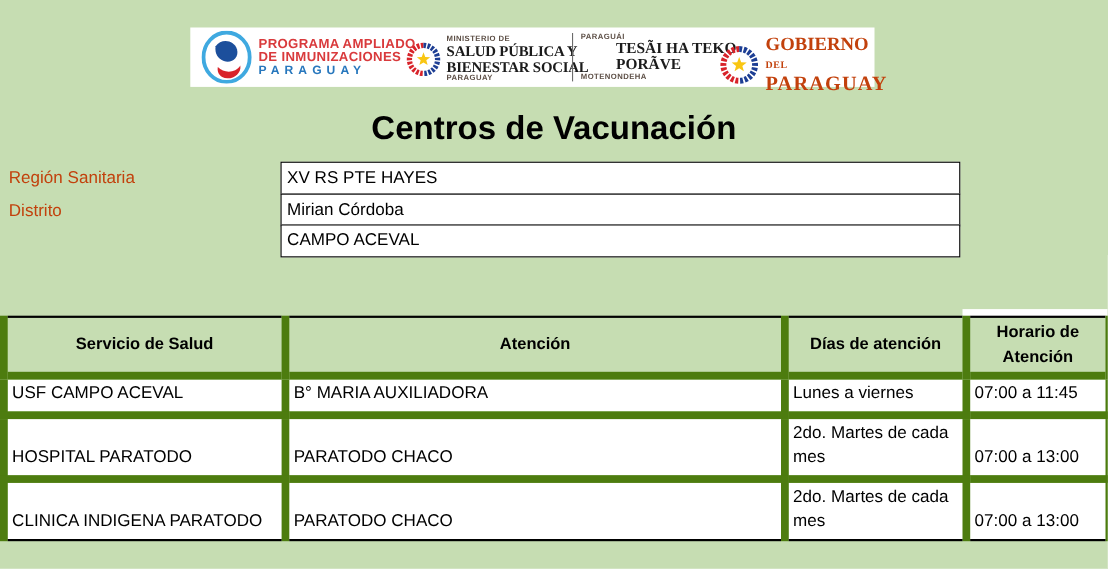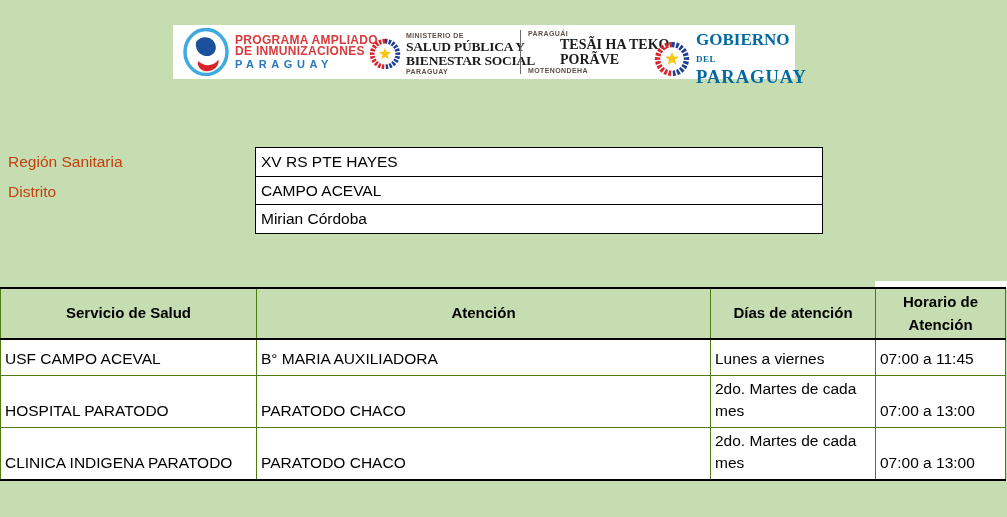--- a/index.html
+++ b/index.html
@@ -15,42 +15,42 @@
   .pai-blue{color:#2777bd;font-weight:700;font-size:11px;letter-spacing:4.6px;line-height:12px;margin-top:1px;}
   .ministry-group{left:196px;top:7px;}
   .gov-group{left:481px;top:6px;}
   .shield{flex:0 0 auto;}
   .min-text{margin-left:5px;}
   .tiny{font-size:7px;font-weight:700;color:#5d4f46;letter-spacing:.4px;line-height:8px;}
   .serif-big{font-family:"Liberation Serif",serif;font-weight:700;font-size:13.5px;color:#1b1b1b;line-height:14px;letter-spacing:-.2px;}
   .divider{position:absolute;left:347px;top:5px;width:1px;height:44px;background:#6b6b6b;}
   .guarani-group{left:355px;top:5px;}
   .guarani-big{font-family:"Liberation Serif",serif;font-weight:700;font-size:14px;color:#1b1b1b;line-height:14.5px;margin-left:32px;}
-  .gov-text{margin-left:6px;font-family:"Liberation Serif",serif;font-weight:700;color:#0369a1;}
+  .gov-text{margin-left:6px;font-family:"Liberation Serif",serif;font-weight:700;color:#c2410c;}
   .gov-line1{font-size:17px;line-height:17px;}
   .gov-del{font-size:9px;letter-spacing:.5px;}
   .gov-line2{font-size:18.5px;line-height:18px;letter-spacing:1px;}
 
   
   .title{position:absolute;left:0;top:100px;width:100%;margin:0;text-align:center;
          font-size:30px;font-weight:700;color:#000;}
 
   
   .form-label{position:absolute;left:8px;height:30px;display:flex;align-items:center;
               font-size:15.5px;color:#c2410c;}
   .form-boxes{position:absolute;left:255px;top:147px;width:618px;}
-  .form-box{box-sizing:border-box;width:568px;height:30px;background:#fff;border:1.5px solid #000;
+  .form-box{box-sizing:border-box;width:618px;height:30px;background:#fff;border:1.5px solid #000;
             margin-top:-1.5px;display:flex;align-items:center;padding-left:5px;
             font-size:15.5px;color:#000;}
   .form-box:first-child{margin-top:0;}
 
   
   .notch{position:absolute;left:875px;top:281px;width:132px;height:7px;background:#fff;}
   table.schedule{position:absolute;left:0;top:287px;width:1005px;border-collapse:collapse;table-layout:fixed;}
-  .schedule th,.schedule td{border:1px solid #4d7c0f;color:#000;overflow:hidden;}
+  .schedule th,.schedule td{border:7px solid #4d7c0f;color:#000;overflow:hidden;}
   .schedule thead th{background:#c6ddb2;font-size:15px;font-weight:700;text-align:center;
                      vertical-align:middle;line-height:1.5;border-top:2px solid #000;border-bottom:2px solid #000;padding:2px 8px;}
   .schedule td{background:#fff;font-size:15.5px;vertical-align:bottom;text-align:left;
                padding:2px 3px 5px 4px;line-height:1.42;}
   .schedule tbody tr:last-child td{border-bottom:2px solid #000;}
   .h-hdr{height:50px;} .h-r1{height:36px;} .h-r2{height:38px;} .h-r3{height:48px;} .h-r4{height:46px;}
 </style>
 </head>
 <body>
 
@@ -105,28 +105,29 @@
       <div class="gov-text">
         <div class="gov-line1">
           <span>GOBIERNO</span>
           <span class="gov-del">DEL</span>
         </div>
         <div class="gov-line2">PARAGUAY</div>
       </div>
     </div>
   </div>
 
+  <h1 class="title">Centros de Vacunación</h1>
 
   <div class="form-label" style="top:147px;">Región Sanitaria</div>
   <div class="form-label" style="top:177px;text-align:center;">Distrito</div>
 
   <div class="form-boxes">
     <div class="form-box">XV RS PTE HAYES</div>
+    <div class="form-box">Mirian Córdoba</div>
     <div class="form-box">CAMPO ACEVAL</div>
-    <div class="form-box">Mirian Córdoba</div>
   </div>
 
   <div class="notch"></div>
 
   <table class="schedule">
     <colgroup>
         <col style="width:256px">
         <col style="width:454px">
         <col style="width:165px">
         <col style="width:130px">

